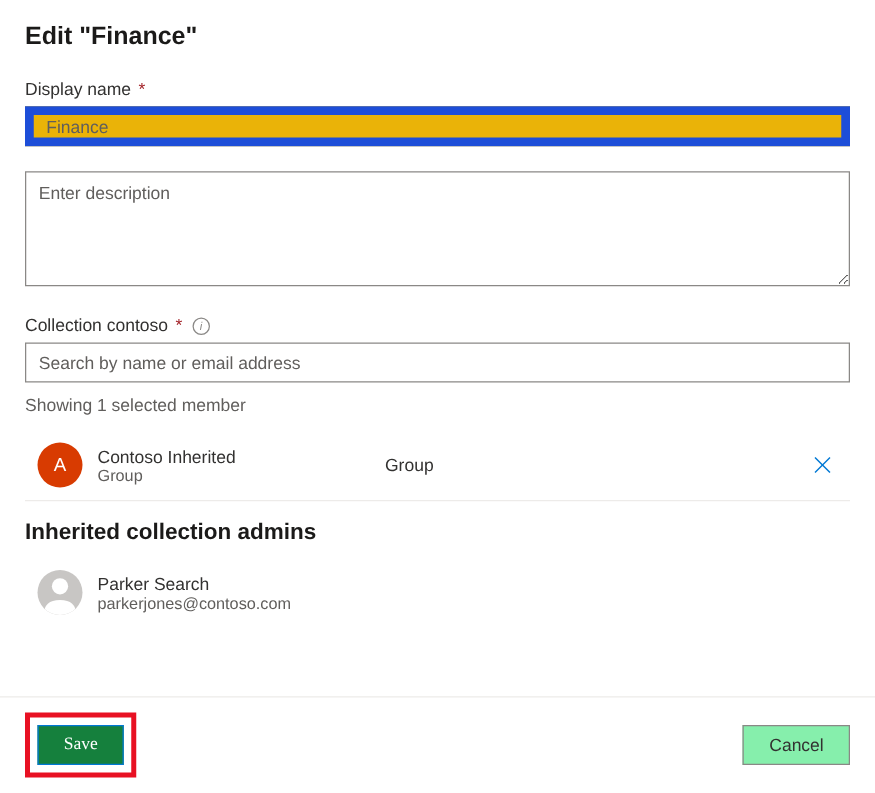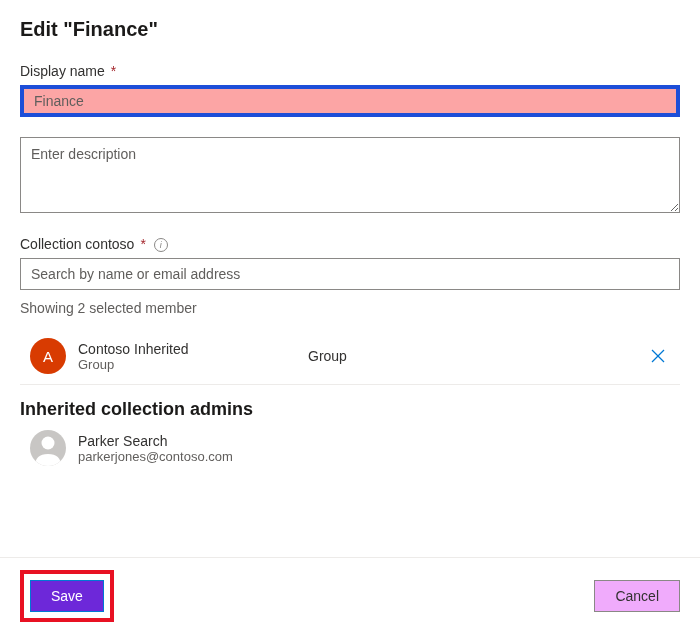--- a/index.html
+++ b/index.html
@@ -48,27 +48,27 @@
     .text-input {
       width: 100%;
       height: 32px;
       border: 1px solid #8a8886;
       padding: 0 10px;
       font-size: 14px;
       font-family: inherit;
       color: #323130;
     }
     .text-input.readonly {
-      background: #fca5a5;
-      border: 4px solid #1d4ed8;
+      background: #eab308;
+      border: 7px solid #1d4ed8;
       color: #605e5c;
     }
     textarea.textarea {
       width: 100%;
-      height: 76px;
+      height: 92px;
       border: 1px solid #8a8886;
       padding: 8px 10px;
       font-size: 14px;
       font-family: inherit;
       resize: both;
       color: #323130;
     }
     textarea.textarea::placeholder,
     .text-input::placeholder {
       color: #605e5c;
@@ -136,47 +136,48 @@
       display: flex;
       align-items: center;
       justify-content: center;
     }
     .remove-btn svg { width: 14px; height: 14px; }
     h2.section-title {
       font-size: 18px;
       font-weight: 600;
       color: #1b1a19;
       margin-top: 14px;
-      margin-bottom: 0;
+      margin-bottom: 10px;
     }
     .footer {
       position: absolute;
       left: 0;
       right: 0;
       bottom: 12px;
       border-top: 1px solid #edebe9;
       padding: 12px 20px 0 20px;
       display: flex;
       justify-content: space-between;
       align-items: center;
     }
     .btn {
       height: 32px;
       padding: 0 20px;
       font-size: 14px;
       font-family: inherit;
       border: 1px solid #8a8886;
-      background: #f0abfc;
+      background: #86efac;
       color: #323130;
       cursor: pointer;
     }
     .btn.primary {
-      background: #6d28d9;
+      background: #15803d;
       border-color: #0078d4;
       color: #fff;
+      font-family: Liberation Serif, serif;
     }
     .highlight-box {
       border: 4px solid #e81123;
       padding: 6px;
       display: inline-block;
     }
   </style>
 </head>
 <body>
 
@@ -194,21 +195,21 @@
   <textarea class="textarea" placeholder="Enter description" style=""></textarea>
 </div>
 
 <div class="field-block" style="margin-bottom:6px;">
   <div class="field-label">
     <span>Collection contoso</span>
       <span class="required">*</span>
     <span class="info-icon">i</span>
   </div>
   <input type="text" class="text-input" placeholder="Search by name or email address" style="">
-  <div class="showing">Showing 2 selected member</div>
+  <div class="showing">Showing 1 selected member</div>
 
   <div class="member-row bordered">
     <div class="avatar orange">
       <span>A</span>
     </div>
     <div class="member-info">
       <div class="member-name">Contoso Inherited</div>
       <div class="member-sub">Group</div>
     </div>
     <div class="member-type">Group</div>

